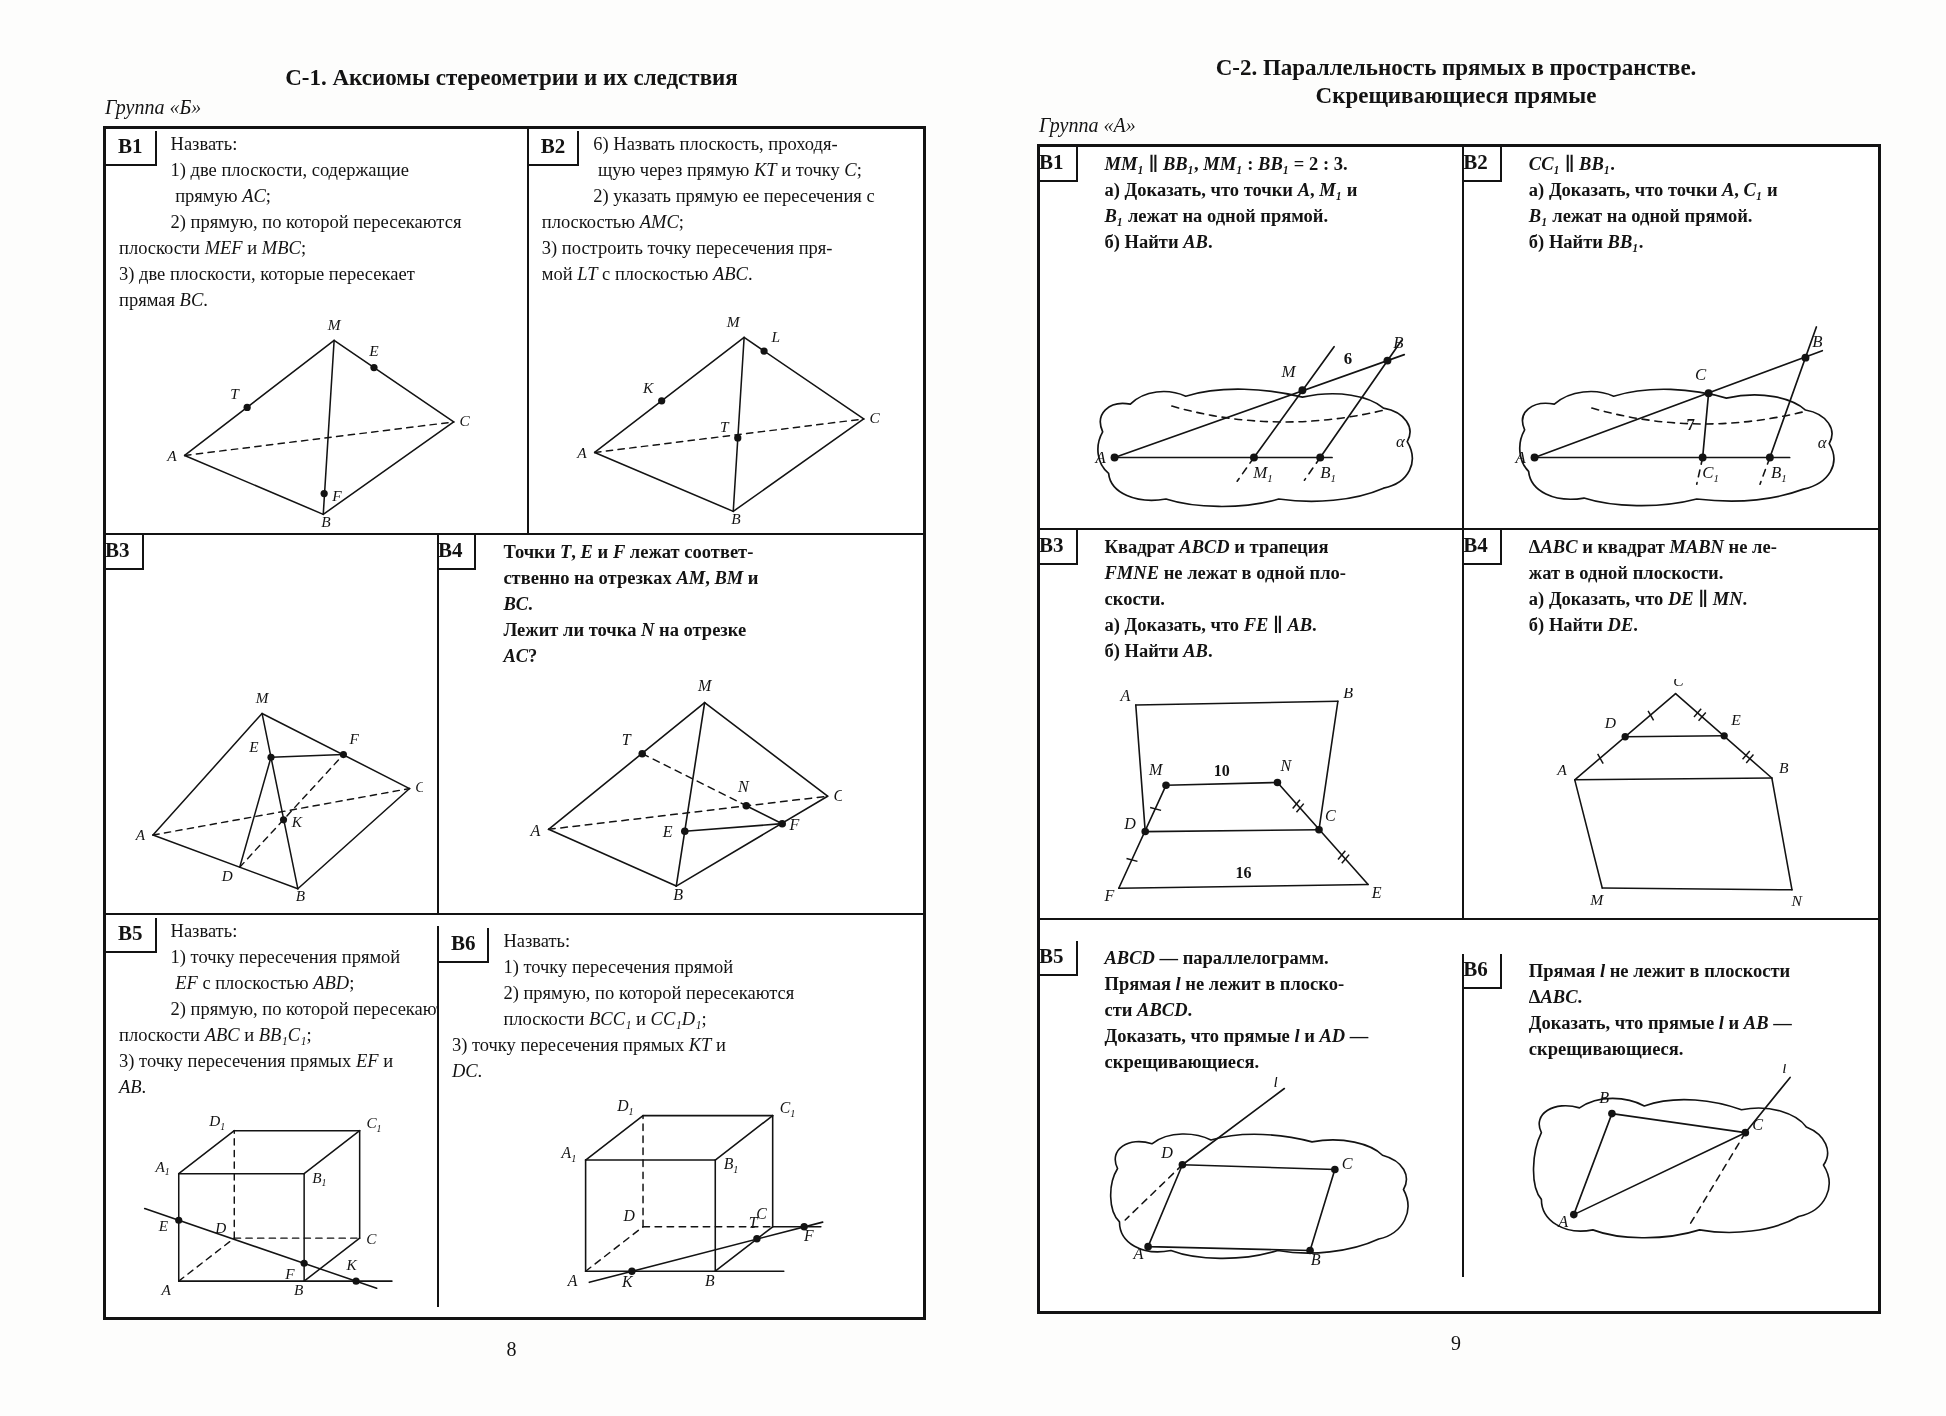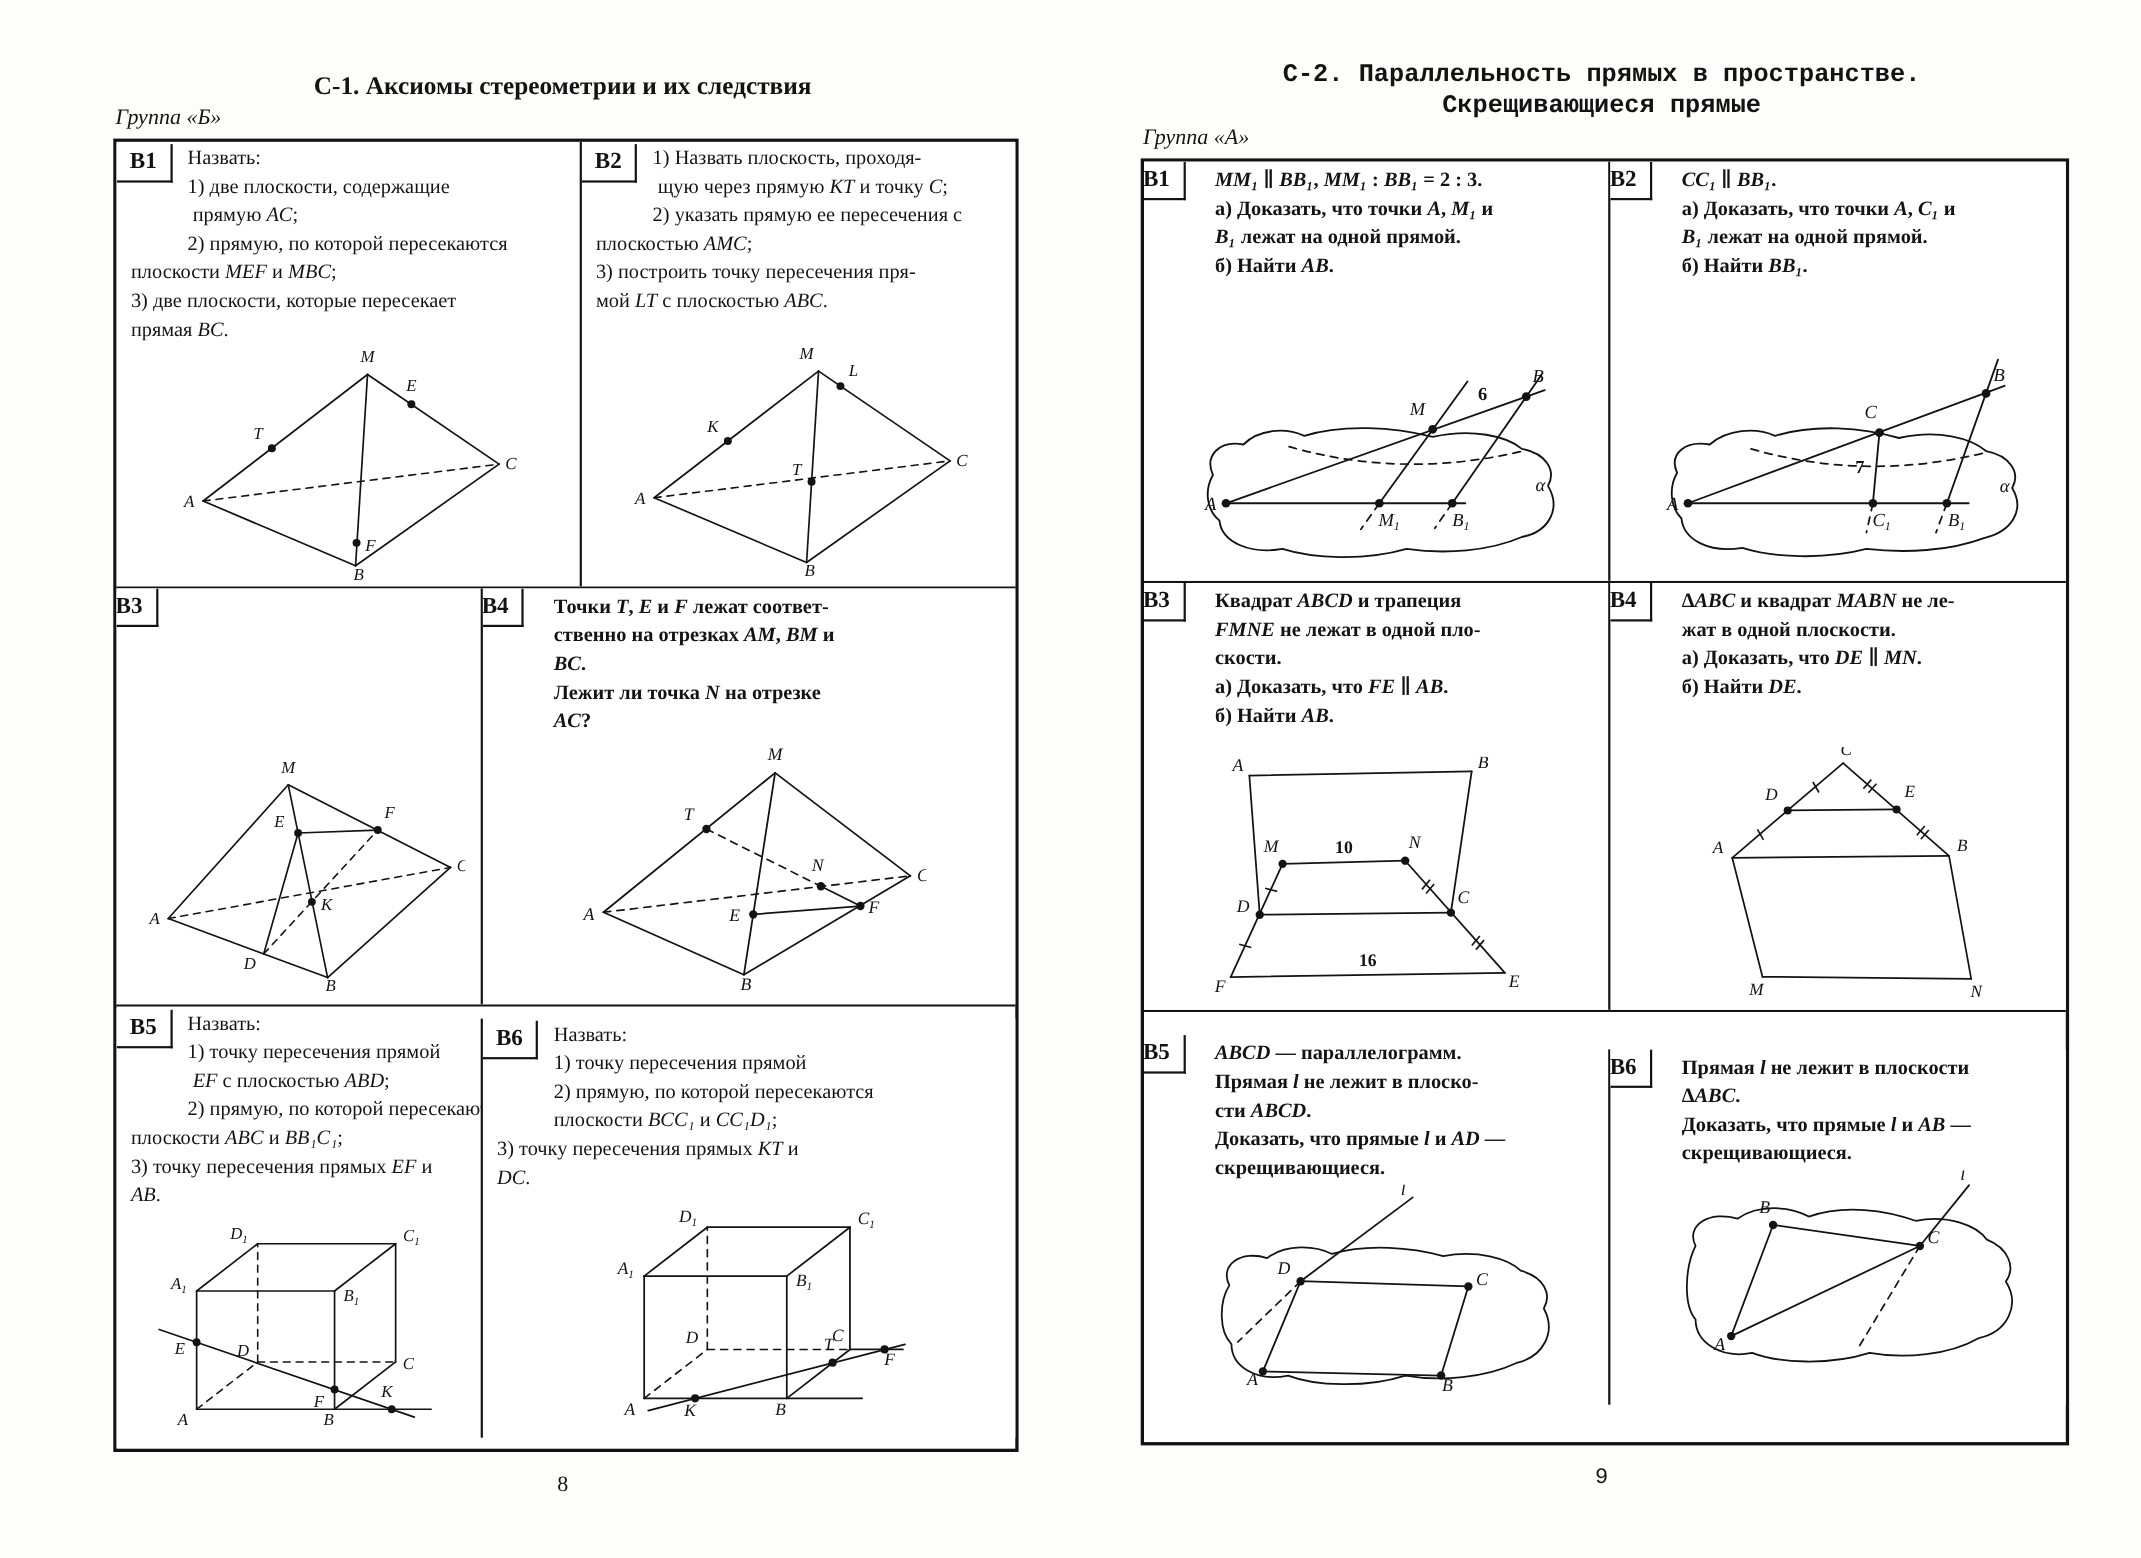--- a/index.html
+++ b/index.html
@@ -38,21 +38,21 @@
   .bw2{height:56px;}
   .textflow{font-size:18.5px;line-height:26px;padding:2px 8px 0 13px;}
   .cell-head{display:flex;align-items:flex-start;}
   .cell-head .badge-col{flex:0 0 auto;}
   .cell-head .celltext{flex:1;font-size:18.5px;line-height:26px;padding:4px 8px 0 13px;font-weight:bold;}
   .tline{white-space:pre;}
   .fig{margin-top:auto;text-align:center;padding:2px 0 8px;}
   .fig svg{display:inline-block;vertical-align:bottom;}
   .page-num{text-align:center;font-size:20px;margin-top:18px;}
   .pn-left{width:817px;}
-  .pn-right{width:838px;font-family:Liberation Mono, monospace;}
+  .pn-right{width:838px;}
 </style>
 </head>
 <body>
 
 <div class="spread">
 
   <div class="page page-left">
     <div class="title-wrap pn-left">
       <div class="page-title">С-1. Аксиомы стереометрии и их следствия</div>
     </div>
@@ -86,21 +86,21 @@
                 <text x="234" y="45" text-anchor="middle" font-size="17" font-style="italic" font-weight="normal" font-family="&quot;Liberation Serif&quot;,&quot;DejaVu Serif&quot;,serif" fill="#131313">E</text>
                 <text x="11" y="161" text-anchor="middle" font-size="17" font-style="italic" font-weight="normal" font-family="&quot;Liberation Serif&quot;,&quot;DejaVu Serif&quot;,serif" fill="#131313">A</text>
                 <text x="334" y="123" text-anchor="middle" font-size="17" font-style="italic" font-weight="normal" font-family="&quot;Liberation Serif&quot;,&quot;DejaVu Serif&quot;,serif" fill="#131313">C</text>
                 <text x="181" y="234" text-anchor="middle" font-size="17" font-style="italic" font-weight="normal" font-family="&quot;Liberation Serif&quot;,&quot;DejaVu Serif&quot;,serif" fill="#131313">B</text>
                 <text x="193" y="205" text-anchor="middle" font-size="17" font-style="italic" font-weight="normal" font-family="&quot;Liberation Serif&quot;,&quot;DejaVu Serif&quot;,serif" fill="#131313">F</text>
               </svg></div>
         </div>
         <div class="cell">
           <div class="textflow">
             <div class="badge-wrap bw2"><span class="badge">В2</span></div>
-          <div class="tline">1) Назвать плоскость, проходя-</div>
+          <div class="tline">6) Назвать плоскость, проходя-</div>
               <div class="tline"> щую через прямую <i>KT</i> и точку <i>C</i>;</div>
               <div class="tline">2) указать прямую ее пересечения с</div>
               <div class="tline">плоскостью <i>AMC</i>;</div>
               <div class="tline">3) построить точку пересечения пря-</div>
               <div class="tline">мой <i>LT</i> с плоскостью <i>ABC</i>.</div>
             </div>
           <div class="fig"><svg width="308" height="213" viewBox="0 0 340 235">
                 <path d="M25 155L190 28" fill="none" stroke="#131313" stroke-width="1.7" stroke-linejoin="round" stroke-linecap="round"></path>
                 <path d="M190 28L178 220" fill="none" stroke="#131313" stroke-width="1.7" stroke-linejoin="round" stroke-linecap="round"></path>
                 <path d="M190 28L322 118" fill="none" stroke="#131313" stroke-width="1.7" stroke-linejoin="round" stroke-linecap="round"></path>

